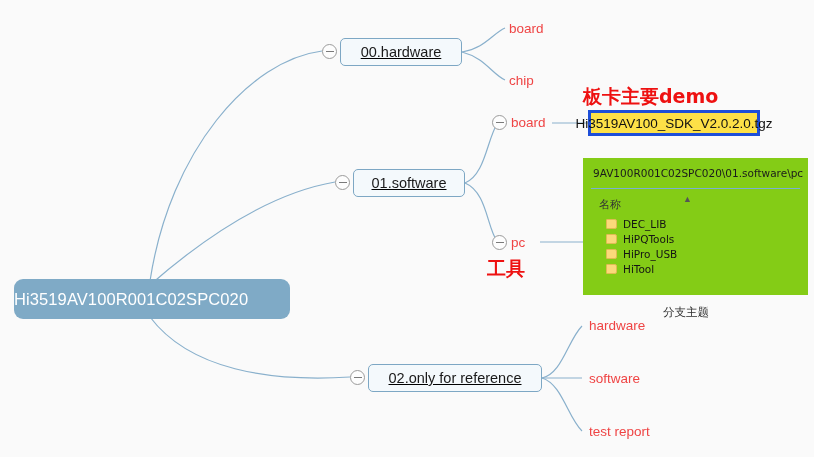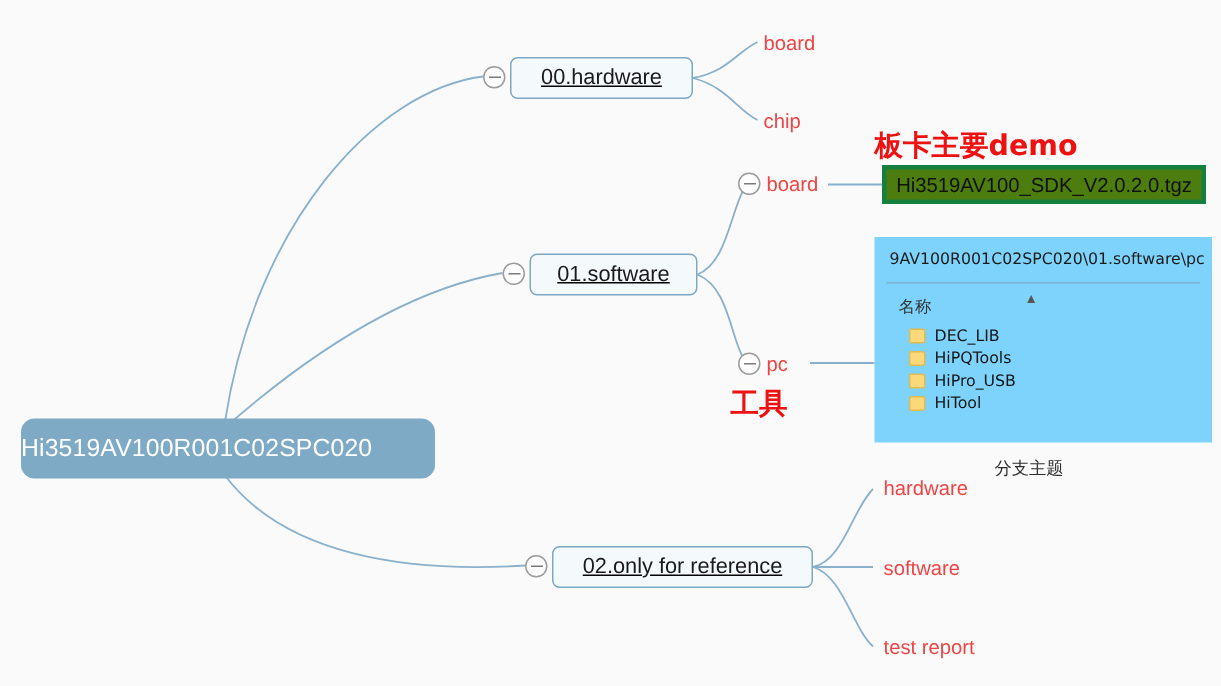--- a/index.html
+++ b/index.html
@@ -125,43 +125,43 @@
     font-weight: 700;
   }
   #annotation-demo  { left: 583px; top: 84px;  font-size: 19px; }
   #annotation-tools { left: 487px; top: 256px; font-size: 19px; }
 
   
   .highlight-box {
     position: absolute;
     left: 588px;
     top: 110px;
-    width: 216px;
+    width: 172px;
     height: 26px;
-    border: 3px solid #15803d;
-    background: #4d7c0f;
+    border: 3px solid #1d4ed8;
+    background: #fde047;
     box-sizing: border-box;
     display: flex;
     align-items: center;
     justify-content: center;
   }
   .highlight-box .sdk-label {
     color: #111111;
     font-size: 13.5px;
     white-space: nowrap;
   }
 
   
   .file-panel {
     position: absolute;
     left: 583px;
     top: 158px;
     width: 225px;
     height: 137px;
-    background: #7dd3fc;
+    background: #84cc16;
     box-sizing: border-box;
     overflow: hidden;
     text-decoration: underline;
   }
   .file-panel .fp-path {
     position: absolute;
     left: 10px;
     top: 9px;
     font-size: 10.5px;
     color: #1b1b1b;

